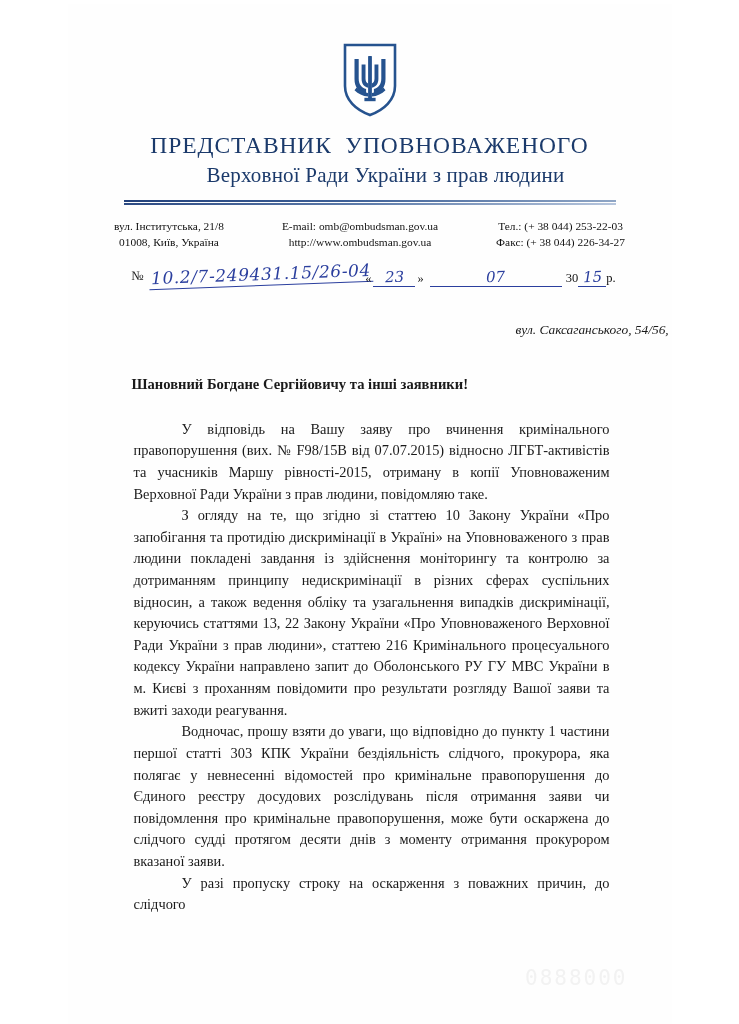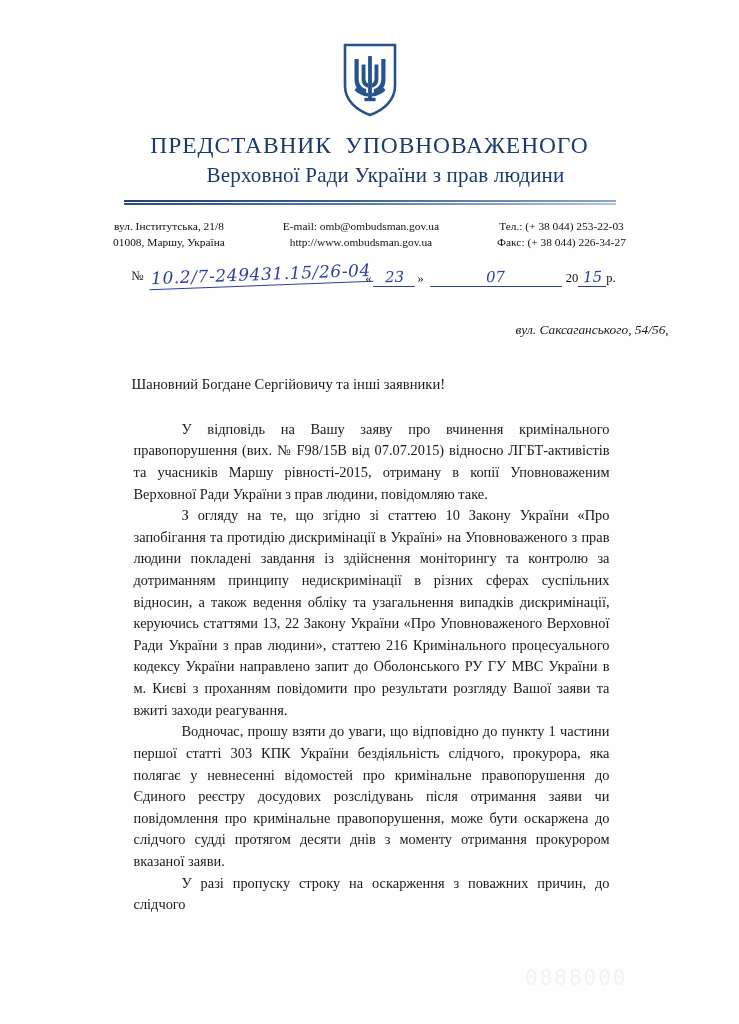--- a/index.html
+++ b/index.html
@@ -161,21 +161,21 @@
     font-style: italic;
     font-size: 13.4px;
     line-height: 1.45;
     font-weight: normal;
   }
 
   
   .salutation {
     margin-top: 36px;
     padding-left: 64px;
-    font-weight: normal;
+    font-weight: bold;
     font-size: 14.6px;
   }
 
   
   .body {
     margin: 26px 62px 0 66px;
     font-size: 14.4px;
     line-height: 1.50;
     text-align: justify;
     text-justify: inter-word;
@@ -223,21 +223,21 @@
 
   <div class="rules">
     <div class="rule-thick"></div>
     <div class="rule-gap"></div>
     <div class="rule-thin"></div>
   </div>
 
   <div class="contact">
     <div class="col addr">
       <div>вул. Інститутська, 21/8</div>
-      <div>01008, Маршу, Україна</div>
+      <div>01008, Київ, Україна</div>
     </div>
     <div class="col">
       <div>E-mail: omb@ombudsman.gov.ua</div>
       <div>http://www.ombudsman.gov.ua</div>
     </div>
     <div class="col">
       <div>Тел.:  (+ 38 044) 253-22-03</div>
       <div>Факс: (+ 38 044) 226-34-27</div>
     </div>
   </div>
@@ -250,21 +250,21 @@
 
     <div class="datebox">
       <span class="q">«</span>
       <span class="uline-day">
         <span class="hand-sm">23</span>
       </span>
       <span class="q">»</span>
       <span class="uline-month">
         <span class="hand-sm">07</span>
       </span>
-      <span>20</span>
+      <span>30</span>
       <span class="uline-year">
         <span class="hand-sm">15</span>
       </span>
       <span>р.</span>
     </div>
   </div>
 
   <div class="addressee-addr">
     <div>вул. Саксаганського, 54/56,</div>
   </div>

